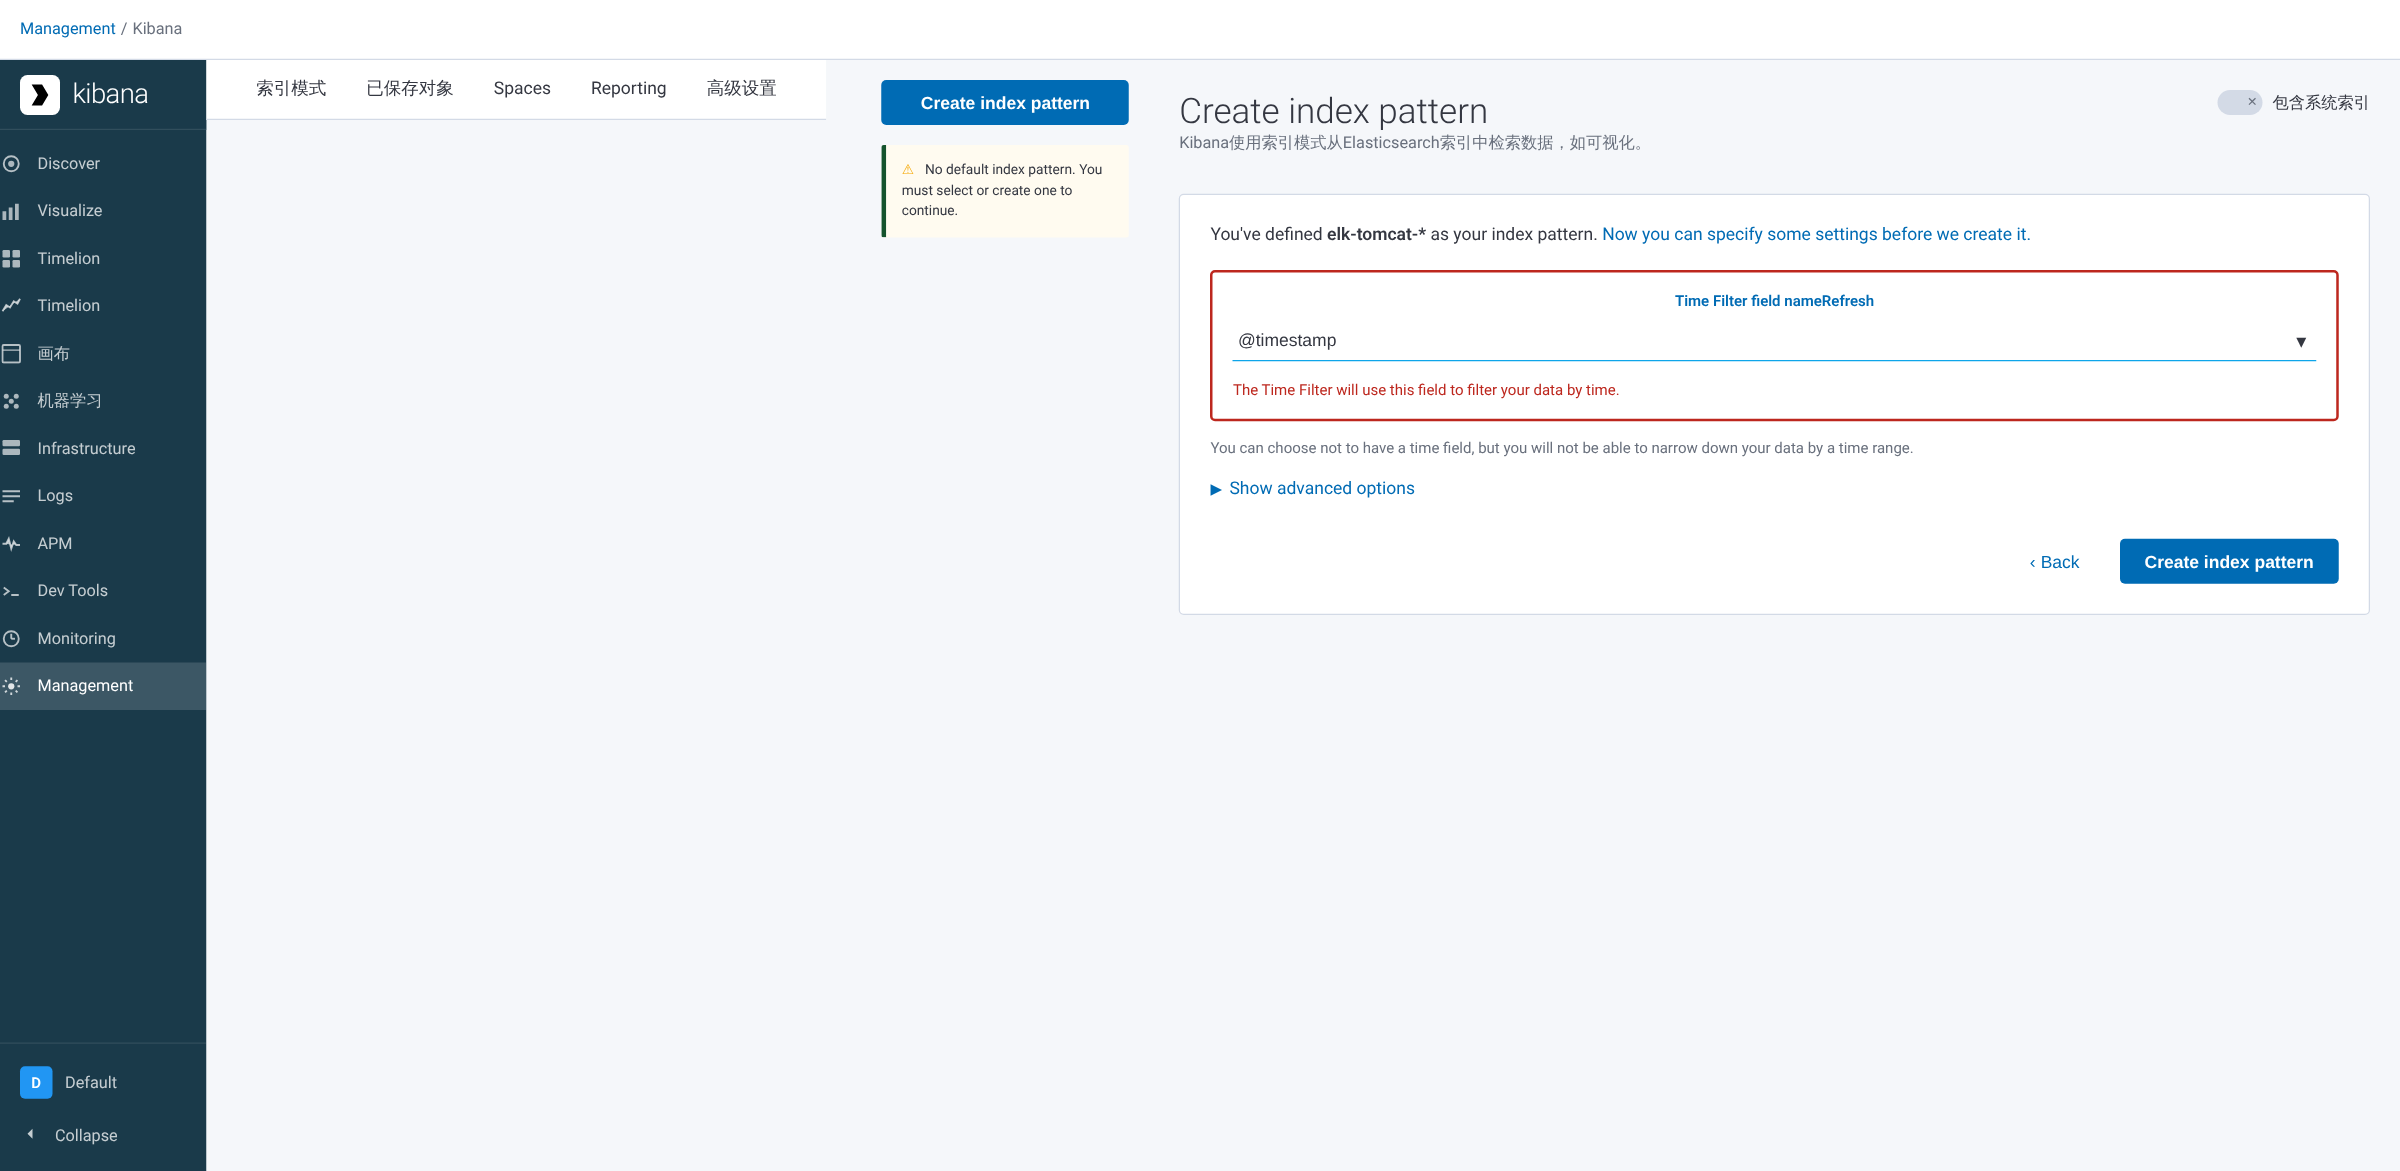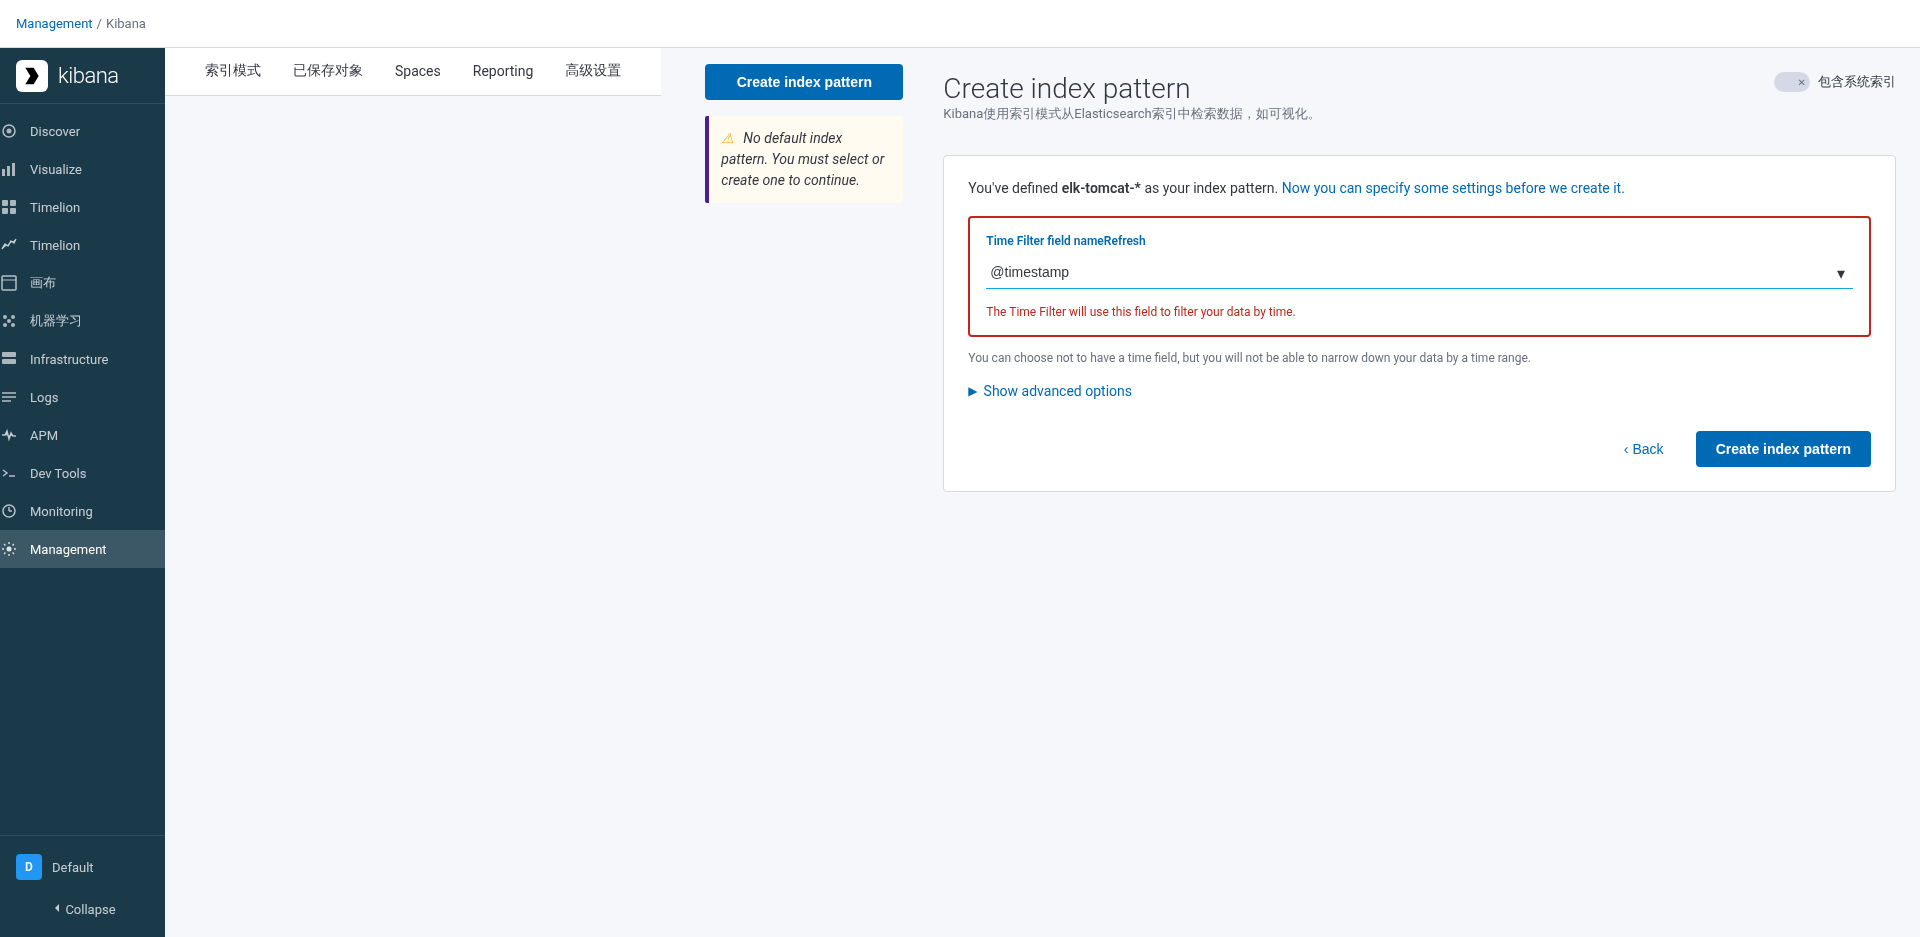--- a/index.html
+++ b/index.html
@@ -20,36 +20,36 @@
     .sidebar-logo .logo-icon { width: 32px; height: 32px; background: #fff; border-radius: 6px; display: flex; align-items: center; justify-content: center; margin-right: 10px; }
     .sidebar-logo .logo-icon svg { width: 20px; height: 20px; }
     .sidebar-logo .logo-text { color: #fff; font-size: 22px; font-weight: 300; letter-spacing: -0.5px; }
     .sidebar-nav { flex: 1; padding-top: 8px; overflow-y: auto; }
     .sidebar-nav-item { display: flex; align-items: center; padding: 10px 0; color: rgba(255,255,255,0.75); font-size: 13px; cursor: pointer; gap: 12px; }
     .sidebar-nav-item.active { background: rgba(255,255,255,0.15); color: #fff; }
     .sidebar-nav-item .nav-icon { width: 18px; height: 18px; display: flex; align-items: center; justify-content: center; flex-shrink: 0; opacity: 0.85; }
     .sidebar-bottom { padding: 8px 0; border-top: 1px solid rgba(255,255,255,0.1); }
     .sidebar-user { display: flex; align-items: center; padding: 10px 16px; gap: 10px; color: rgba(255,255,255,0.75); font-size: 13px; cursor: pointer; }
     .sidebar-user .avatar { width: 26px; height: 26px; background: #2196f3; border-radius: 4px; display: flex; align-items: center; justify-content: center; color: #fff; font-size: 12px; font-weight: 600; flex-shrink: 0; }
-    .sidebar-collapse { display: flex; align-items: center; padding: 10px 16px; color: rgba(255,255,255,0.75); font-size: 13px; cursor: pointer; justify-content: center; }
+    .sidebar-collapse { display: flex; align-items: center; padding: 10px 16px; gap: 12px; color: rgba(255,255,255,0.75); font-size: 13px; cursor: pointer; }
 
     
     .content-area { flex: 1; display: flex; overflow: hidden; }
 
     
     .tab-bar { background: #fff; border-bottom: 1px solid #d3dae6; padding: 0 24px; display: flex; align-items: center; gap: 0; flex-shrink: 0; height: 48px; }
     .tab-item { padding: 14px 16px; font-size: 14px; color: #343741; cursor: pointer; border-bottom: 2px solid transparent; white-space: nowrap; }
 
     
     .page-content { flex: 1; display: flex; overflow: hidden; background: #f5f7fa; padding-left: 28px; }
 
     
     .left-panel { width: 230px; padding: 16px; flex-shrink: 0; }
     .create-btn { background: #006bb4; color: #fff; border: none; border-radius: 4px; padding: 10px 16px; font-size: 14px; cursor: pointer; width: 100%; font-weight: 600; }
-    .warning-box { background: #fffbf0; border-left: 4px solid #4c1d95; padding: 12px; margin-top: 16px; border-radius: 2px; font-size: 14px; color: #343741; line-height: 1.5; font-style: italic; }
+    .warning-box { background: #fffbf0; border-left: 4px solid #14532d; padding: 12px; margin-top: 16px; border-radius: 2px; font-size: 11px; color: #343741; line-height: 1.5; }
     .warning-box .warn-icon { color: #f5a700; margin-right: 6px; }
 
     
     .main-panel { flex: 1; padding: 24px; overflow-y: auto; }
     .page-header { margin-bottom: 8px; display: flex; align-items: flex-start; justify-content: space-between; }
     .page-title { font-size: 28px; font-weight: 300; color: #343741; }
     .page-subtitle { font-size: 13px; color: #69707d; margin-bottom: 24px; }
 
     .toggle-area { display: flex; align-items: center; gap: 8px; font-size: 13px; color: #343741; }
     .toggle-switch { width: 36px; height: 20px; background: #d3dae6; border-radius: 10px; position: relative; cursor: pointer; }
@@ -57,21 +57,21 @@
 
     
     .config-card { background: #fff; border: 1px solid #d3dae6; border-radius: 4px; padding: 24px; }
     .step-title { font-size: 20px; font-weight: 400; color: #343741; margin-bottom: 12px; }
     .step-desc { font-size: 14px; color: #343741; margin-bottom: 20px; }
     .step-desc strong { font-weight: 600; }
     .step-desc a { color: #006bb4; text-decoration: none; }
 
     
     .time-filter-box { border: 2px solid #bd271e; border-radius: 4px; padding: 16px; margin-bottom: 12px; }
-    .time-filter-label { font-size: 12px; color: #006bb4; font-weight: 600; margin-bottom: 8px; display: flex; justify-content: flex-start; align-items: center; }
+    .time-filter-label { font-size: 12px; color: #006bb4; font-weight: 600; margin-bottom: 8px; display: flex; justify-content: center; align-items: center; }
     .refresh-link { color: #006bb4; font-size: 12px; cursor: pointer; text-decoration: none; }
     .time-filter-select { width: 100%; border: none; border-bottom: 1px solid #0ea5e9; padding: 8px 4px; font-size: 14px; color: #343741; background: #fff; appearance: none; -webkit-appearance: none; display: flex; align-items: center; justify-content: space-between; cursor: pointer; outline: none; }
     .select-wrapper { position: relative; }
     .select-wrapper::after { content: '▾'; position: absolute; right: 8px; top: 50%; transform: translateY(-50%); color: #343741; pointer-events: none; }
     .time-filter-hint { font-size: 12px; color: #bd271e; margin-top: 16px; }
     .time-filter-hint2 { font-size: 12px; color: #69707d; margin-top: 8px; line-height: 1.5; }
 
     
     .show-advanced { display: flex; align-items: center; gap: 6px; color: #006bb4; font-size: 14px; cursor: pointer; margin-top: 16px; }
     .show-advanced .chevron { font-size: 12px; }

